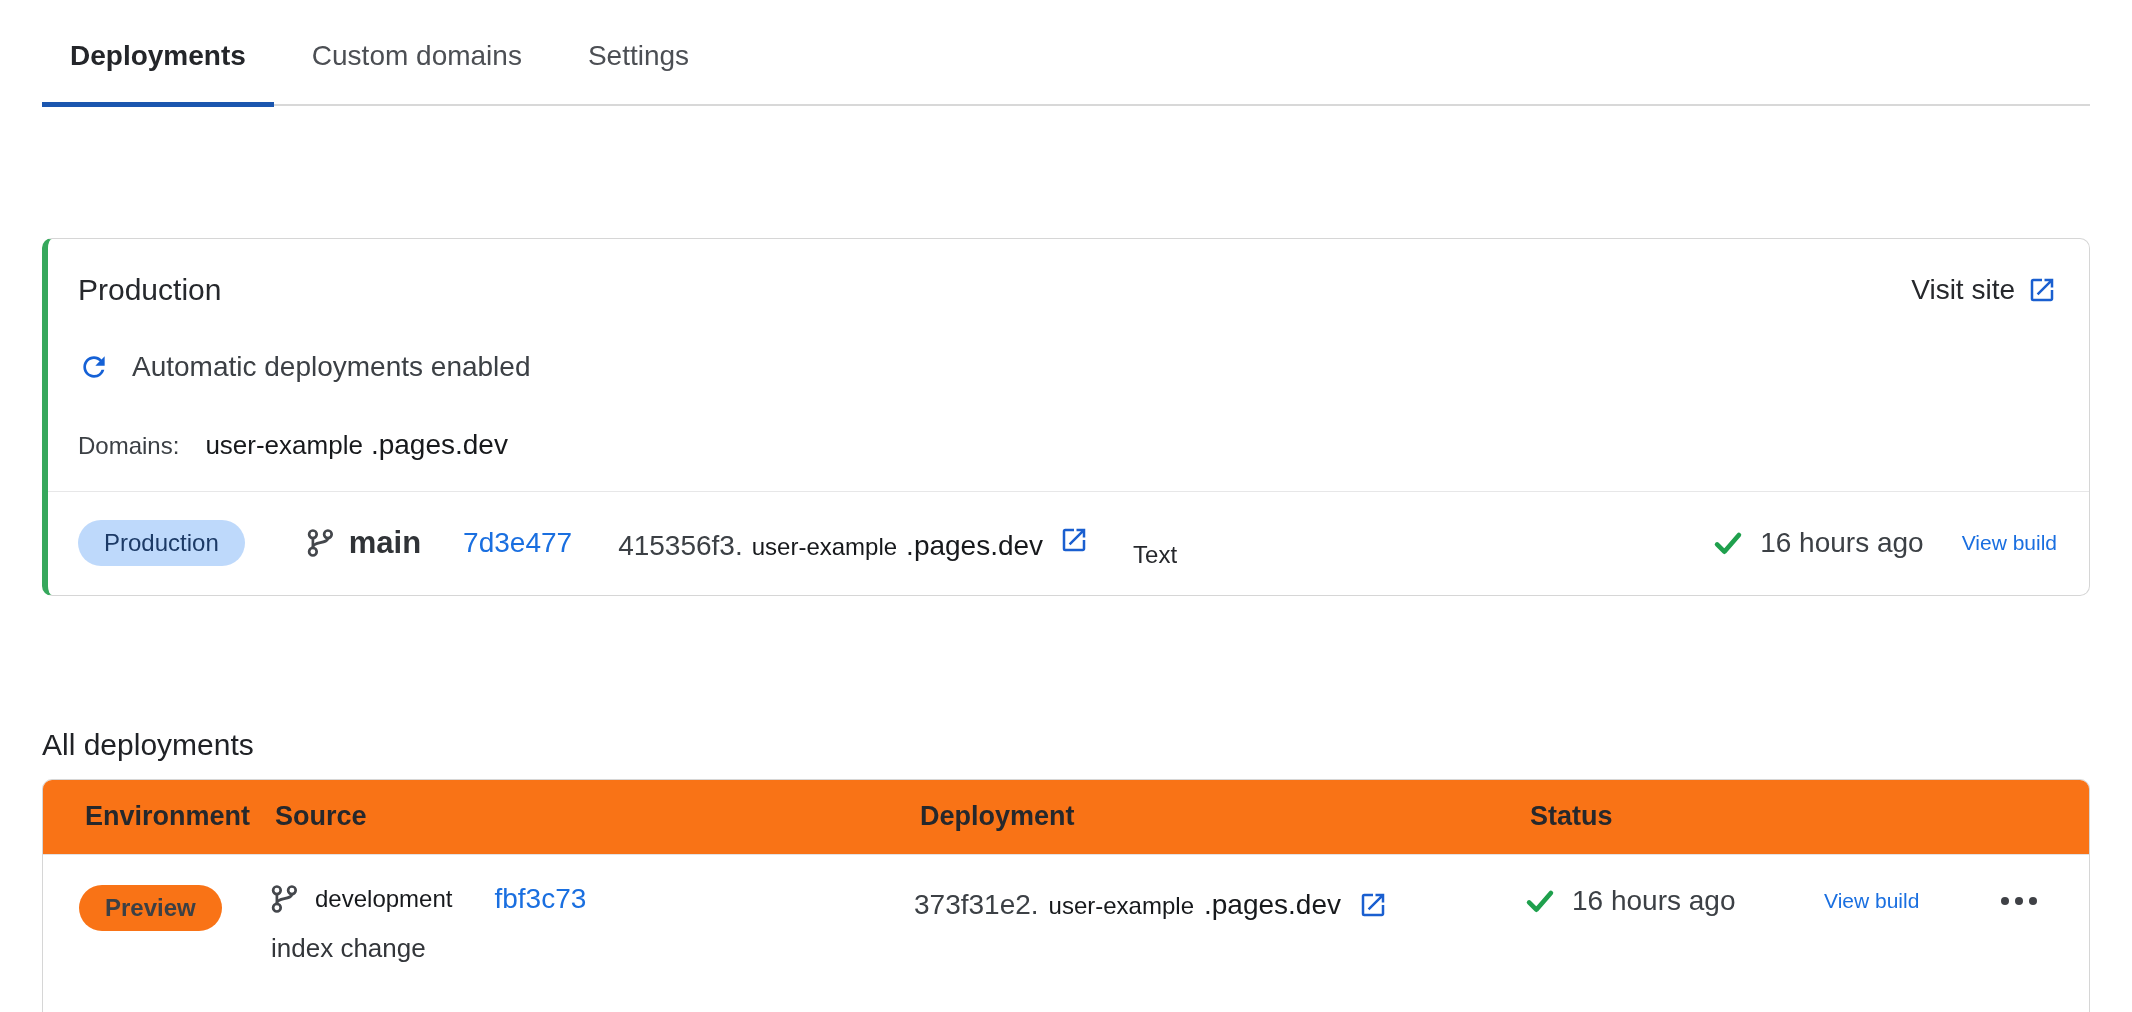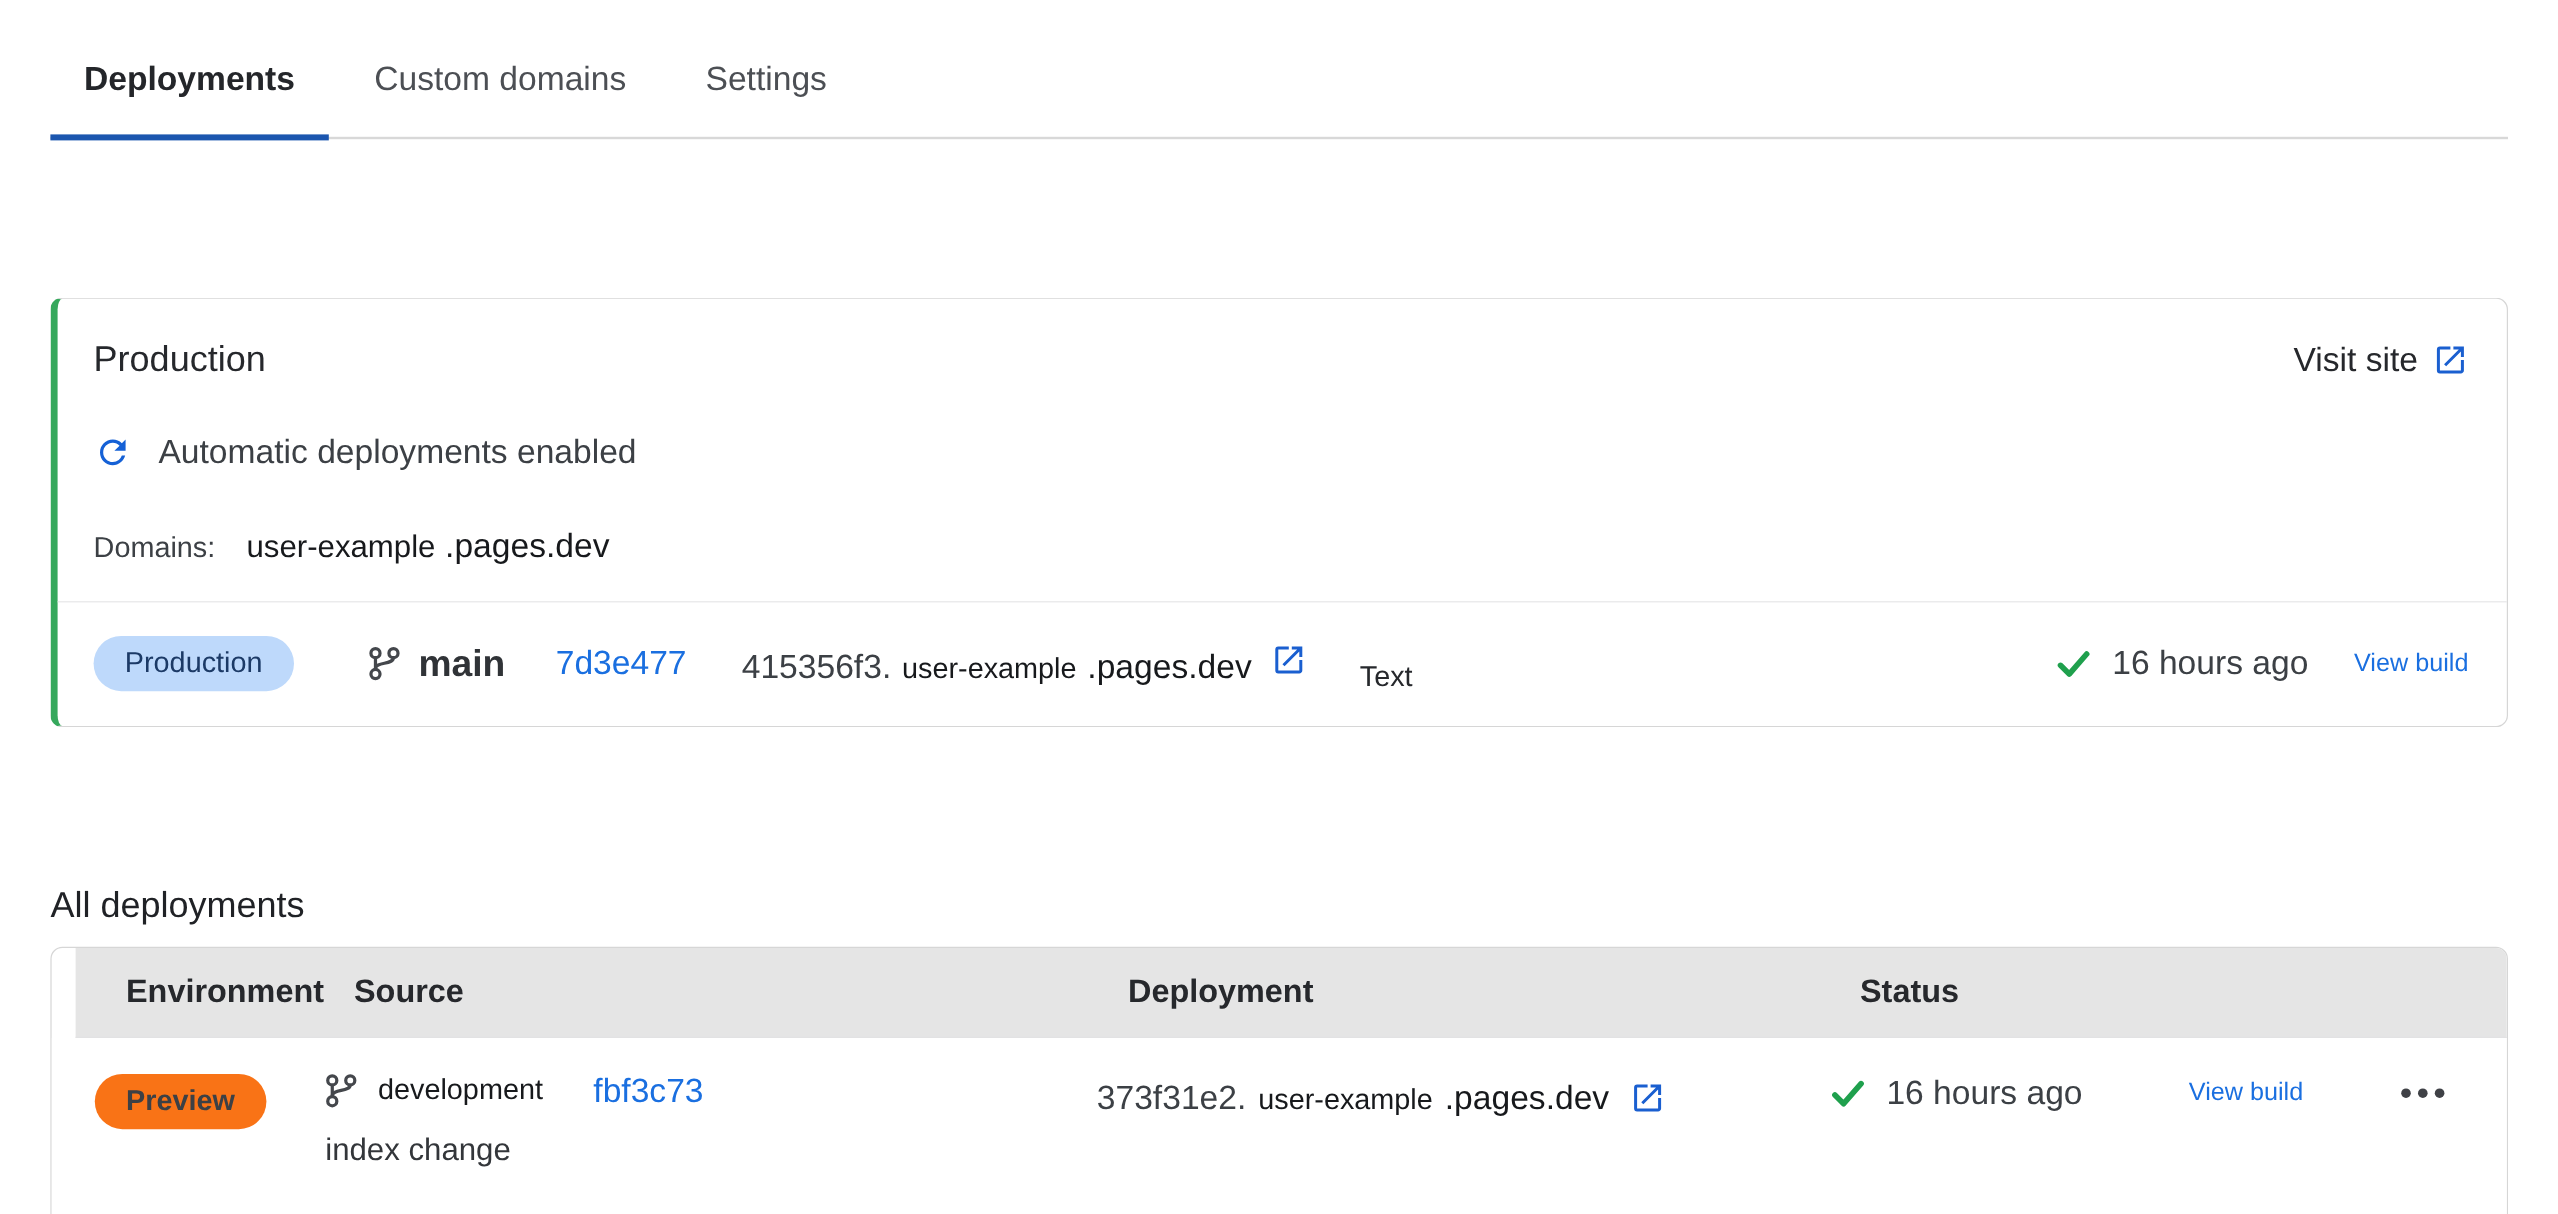--- a/index.html
+++ b/index.html
@@ -1,18 +1,18 @@
 <!DOCTYPE html>
 <html><head>
 <meta charset="utf-8">
 <style>
   * { margin:0; padding:0; box-sizing:border-box; }
   html,body { width:2132px; height:1012px; overflow:hidden; background:#ffffff;
     font-family:"Liberation Sans","DejaVu Sans",sans-serif; color:#26282c; }
-  .page { width:2132px; height:824px; padding:12px 42px; }
+  .page { width:2132px; height:824px; padding:2px 42px; }
 
   
   .tabs { display:flex; padding-top:38px; border-bottom:2px solid #d8d8d8; }
   .tab { font-size:28px; color:#4c4f54; padding:0 28px 30px 28px; margin-right:10px;
     cursor:pointer; border-bottom:5px solid transparent; margin-bottom:-3.5px; }
   .tab.active { color:#24262a; font-weight:700; border-bottom:5px solid #1b56af; }
 
   
   .card { margin-top:132px; border:1px solid #d6d6d6; border-left:6px solid #36a85c;
     border-radius:10px; background:#fff; }
@@ -43,22 +43,22 @@
   .url-group svg { align-self:center; }
   .note-label { font-size:24px; color:#26282c; margin-left:44px; transform:translateY(12px); }
   .dep-right { margin-left:auto; display:flex; align-items:center; }
   .time-text { font-size:28px; color:#3c4045; margin-left:16px; }
   .view-build { font-size:21px; color:#1a6fe0; margin-left:38px; cursor:pointer; text-decoration:none; }
 
   
   .section-title { margin-top:132px; font-size:30px; font-weight:500; color:#202226; }
   .table { margin-top:17px; border:1px solid #d6d6d6; border-radius:10px; overflow:hidden; }
   .thead { display:grid; grid-template-columns:190px 645px 610px auto;
-    padding:0 0 0 42px; background:#e5e5e5; height:75px; align-items:center;
-    border-bottom:1px solid #e2e2e3;margin-left:20px; }
+    padding:0 0 0 42px; background:#f97316; height:75px; align-items:center;
+    border-bottom:1px solid #e2e2e3; }
   .th { font-size:27px; font-weight:700; color:#26282c; }
   .trow { display:grid; grid-template-columns:190px 645px 610px auto;
     padding:28px 0 0 36px; min-height:158px; border-bottom:1px solid #e3e3e4;
     align-items:start; background:#fff; }
   .cell-env { padding-top:2px; }
   .src-line1 { display:flex; align-items:center; gap:16px; }
   .src-branch { font-size:24px; color:#17191c; }
   .src-line2 { font-size:26px; color:#33363a; margin-top:18px; margin-left:2px; }
   .cell-url { display:flex; align-items:baseline; gap:10px; padding-top:6px; }
   .cell-status { display:flex; align-items:center; padding:2px 44px 0 0; }

